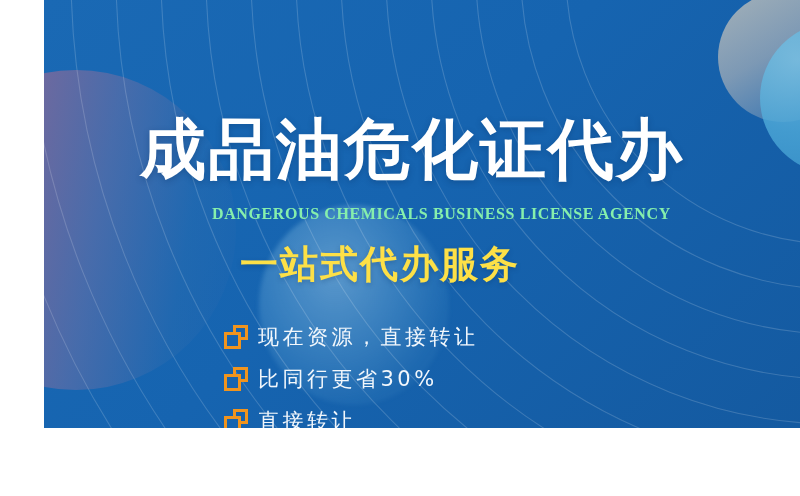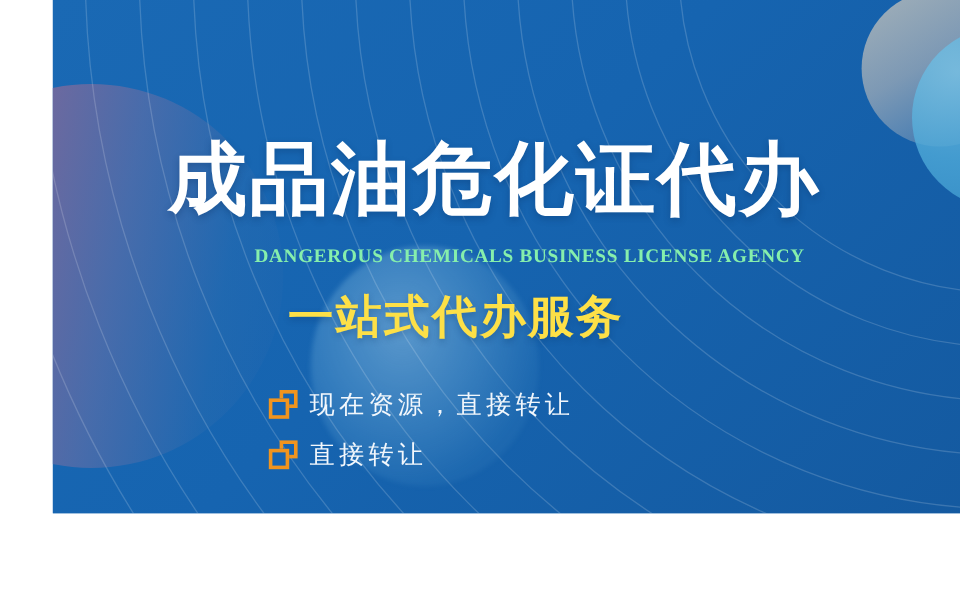--- a/index.html
+++ b/index.html
@@ -227,20 +227,27 @@
     <div class="bullets">
 
       <div class="bullet-row">
         <span class="bullet-icon">
           <span class="sq sq-back"></span>
           <span class="sq sq-front"></span>
         </span>
         <span class="bullet-text">现在资源，直接转让</span>
       </div>
 
+      <div class="bullet-row">
+        <span class="bullet-icon">
+          <span class="sq sq-back"></span>
+          <span class="sq sq-front"></span>
+        </span>
+        <span class="bullet-text">比同行更省30%</span>
+      </div>
 
       <div class="bullet-row">
         <span class="bullet-icon">
           <span class="sq sq-back"></span>
           <span class="sq sq-front"></span>
         </span>
         <span class="bullet-text">直接转让</span>
       </div>
 
     </div>

